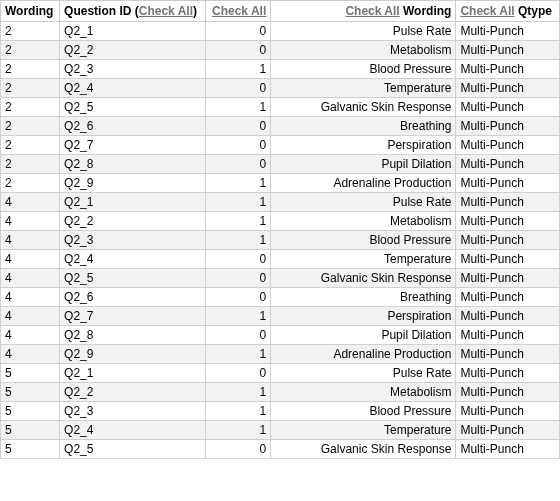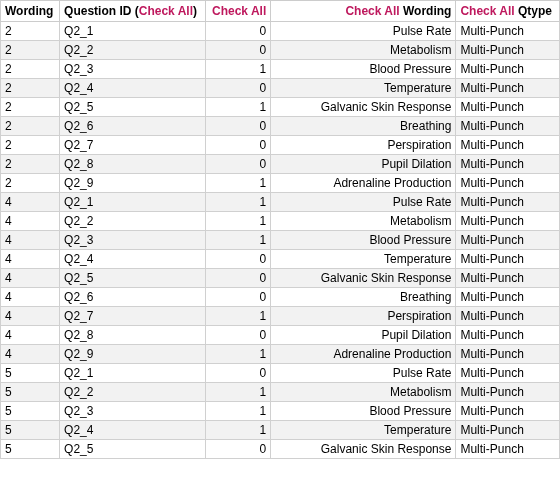--- a/index.html
+++ b/index.html
@@ -32,21 +32,21 @@
     }
     tbody tr:nth-child(even) {
       background: #f2f2f2;
     }
     .col-respid { width: 32px; }
     .col-qid { width: 76px; }
     .col-checkall { width: 60px; text-align: right; }
     .col-wording { width: 180px; text-align: right; }
     .col-qtype { width: 100px; }
     td.num { text-align: right; }
-    .red { color: #be185d; font-weight: bold; }
+    .red { color: #737373; font-weight: bold; text-decoration: underline; }
   </style>
 </head>
 <body>
 
 <table>
   <thead>
     <tr>
       <th class="col-respid">Wording</th>
       <th class="col-qid">Question ID (<span class="red">Check All</span>)</th>
       <th class="col-checkall"><span class="red">Check All</span></th>

